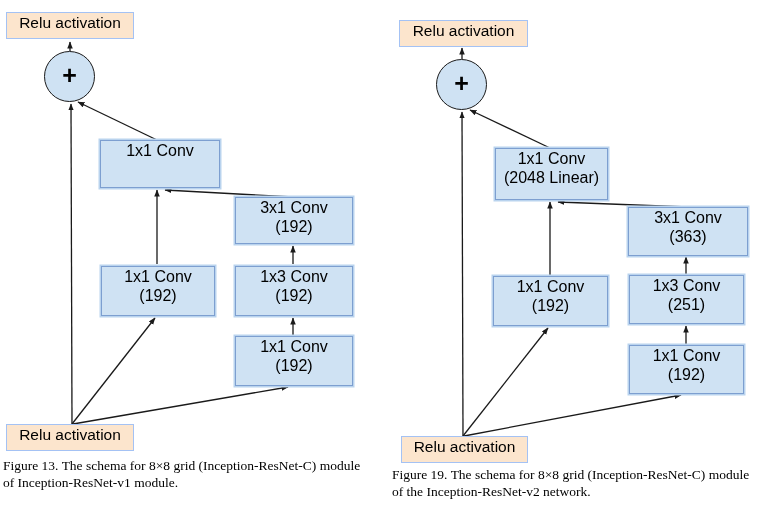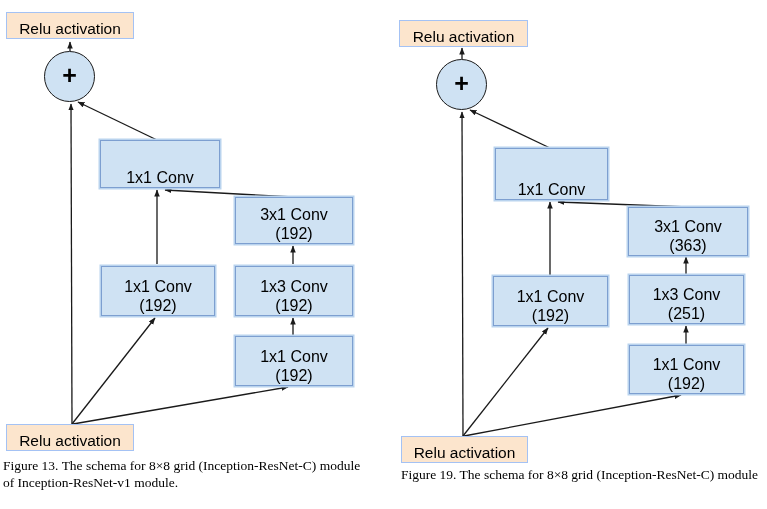--- a/index.html
+++ b/index.html
@@ -3,21 +3,21 @@
 <meta charset="utf-8">
 <style>
   html,body { margin:0; padding:0; background:#ffffff; }
   .canvas {
     position:relative; width:767px; height:509px; background:#ffffff;
     font-family:"Liberation Sans", sans-serif; color:#000; overflow:hidden;
   }
   svg.edges { position:absolute; left:0; top:0; width:767px; height:509px; }
   .box {
     position:absolute; box-sizing:border-box;
-    display:flex; flex-direction:column; align-items:center; justify-content:flex-end;
+    display:flex; flex-direction:column; align-items:center; justify-content:flex-start;
     text-align:center; font-size:16px; line-height:19px; color:#000;
   }
   .conv {
     background:#cfe2f3;
     border:1.5px solid #7d9fd0;
     box-shadow:0 0 0 1.5px #b9d3ee;
   }
   .relu {
     background:#fce5cd;
     border:1.5px solid #a4c2f4;
@@ -117,20 +117,21 @@
     <div class="box relu" style="left:399px; top:20px; width:129px; height:27px;">
       <span>Relu activation</span>
     </div>
 
     <div class="plus-circle" style="left:436px; top:59px; width:51px; height:51px;">
       <span class="plus-glyph">+</span>
     </div>
 
     <div class="box conv" style="left:495px; top:148px; width:113px; height:52px;">
       <span>1x1 Conv</span>
+      <span>(2048 Linear)</span>
     </div>
 
     <div class="box conv" style="left:628px; top:207px; width:120px; height:49px;">
       <span>3x1 Conv</span>
       <span>(363)</span>
     </div>
 
     <div class="box conv" style="left:493px; top:276px; width:115px; height:50px;">
       <span>1x1 Conv</span>
       <span>(192)</span>
@@ -143,18 +144,19 @@
 
     <div class="box conv" style="left:629px; top:345px; width:115px; height:49px;">
       <span>1x1 Conv</span>
       <span>(192)</span>
     </div>
 
     <div class="box relu" style="left:401px; top:436px; width:127px; height:27px;">
       <span>Relu activation</span>
     </div>
 
-    <div class="caption" style="left:392px; top:467px; width:375px;text-align:center;">
+    <div class="caption" style="left:392px; top:467px; width:375px;">
       <span>Figure 19. The schema for 8×8 grid (Inception-ResNet-C) module</span>
+      <span>of the Inception-ResNet-v2 network.</span>
     </div>
   </div>
 
 </div>
 
 </body></html>

